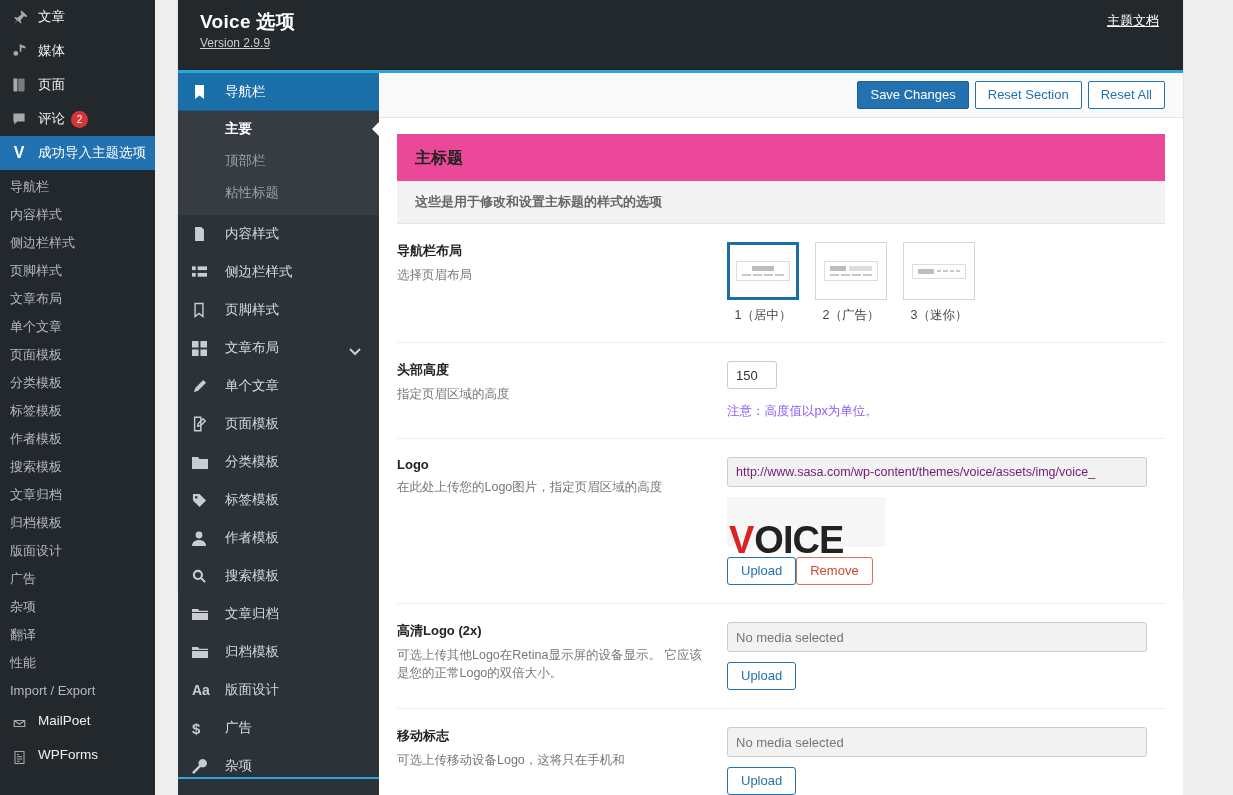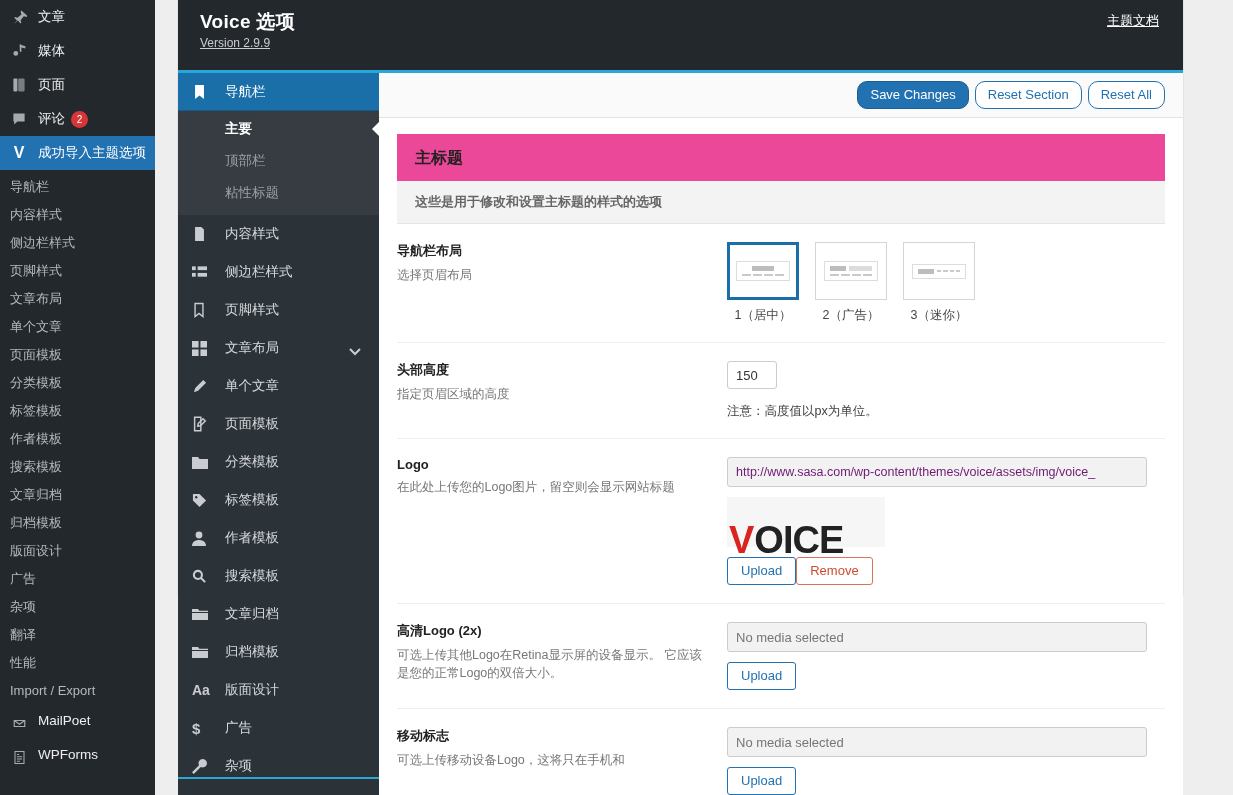--- a/index.html
+++ b/index.html
@@ -159,21 +159,21 @@
   }
   .btn-bar {
     height: 45px; background: #fafafa;
     border-bottom: 1px solid #e3e3e3;
     display: flex; align-items: center;
     justify-content: flex-end;
     padding-right: 18px; gap: 0;
   }
   .btn {
     height: 28px; padding: 0 12px;
-    border: 1px solid #2271b1; border-radius: 10px;
+    border: 1px solid #2271b1; border-radius: 2px;
     background: #fff; color: #2271b1;
     font-size: 13px; cursor: pointer;
     font-family: "Liberation Sans", sans-serif;
     line-height: 26px; margin-left: 6px;
   }
   .btn.primary { background: #2271b1; color: #fff; border-color: #1b5e92; }
 
   .sec-head {
     background: #ec4899; margin: 16px 18px 0 18px;
     padding: 14px 18px 12px 18px;
@@ -214,21 +214,21 @@
   .mini .dots i { display: block; height: 2px; background: #c9c9c9; flex: 1; }
   .mini-frame { border: 1px solid #ddd; padding: 4px 5px; background:#fff; }
 
   .num-input {
     width: 50px; height: 28px;
     border: 1px solid #ccc; border-radius: 3px;
     padding: 0 8px; font-size: 13px;
     font-family: "Liberation Sans", sans-serif;
     color: #333; background: #fff;
   }
-  .note { font-size: 12.5px; color: #404040; margin-top: 14px; }
+  .note { font-size: 12.5px; color: #8b5cf6; margin-top: 14px; }
 
   .url-input {
     width: 420px; height: 30px;
     border: 1px solid #ccc; border-radius: 3px;
     padding: 0 8px; font-size: 12.5px;
     background: #f2f2f2; color: #701a75;
     font-family: "Liberation Sans", sans-serif;
   }
   .media-input {
     width: 420px; height: 30px;
@@ -606,21 +606,21 @@
             </div>
             <div class="f-ctl">
               <input class="num-input" type="text" value="150" style="">
               <div class="note">注意：高度值以px为单位。</div>
             </div>
           </div>
 
           <div class="field">
             <div class="f-label">
               <div class="f-title">Logo</div>
-              <div class="f-sub">在此处上传您的Logo图片，留空则会显示网站标题</div>
+              <div class="f-sub">在此处上传您的Logo图片，指定页眉区域的高度</div>
             </div>
             <div class="f-ctl">
               <input class="url-input" type="text" value="http://www.sasa.com/wp-content/themes/voice/assets/img/voice_" style="">
               <div class="logo-prev">
                 <span class="logo-v">
                   <span style="font-family:'Liberation Sans',sans-serif;font-weight:bold;font-size:38px;color:#d9241f;line-height:38px;">V</span>
                     <span style="font-family:Liberation Sans, sans-serif;font-weight:bold;font-size:38px;color:#222;line-height:38px;letter-spacing:-1px;margin-top:36px;">OICE</span>
                 </span>
               </div>
               <div class="btn-row">

